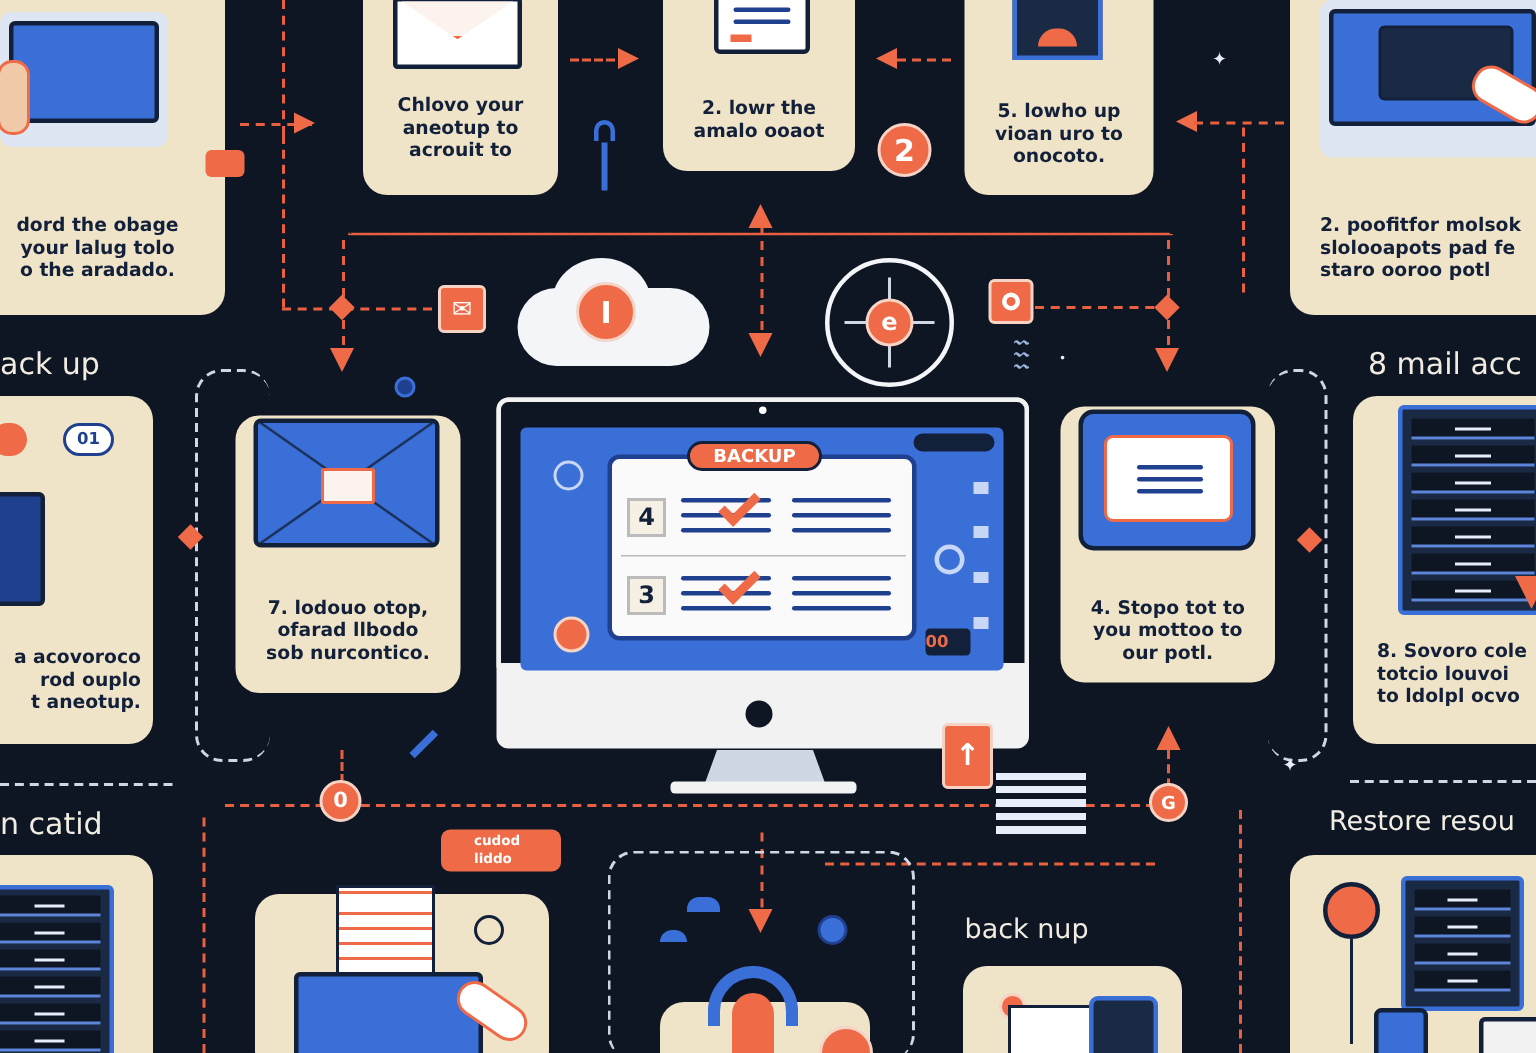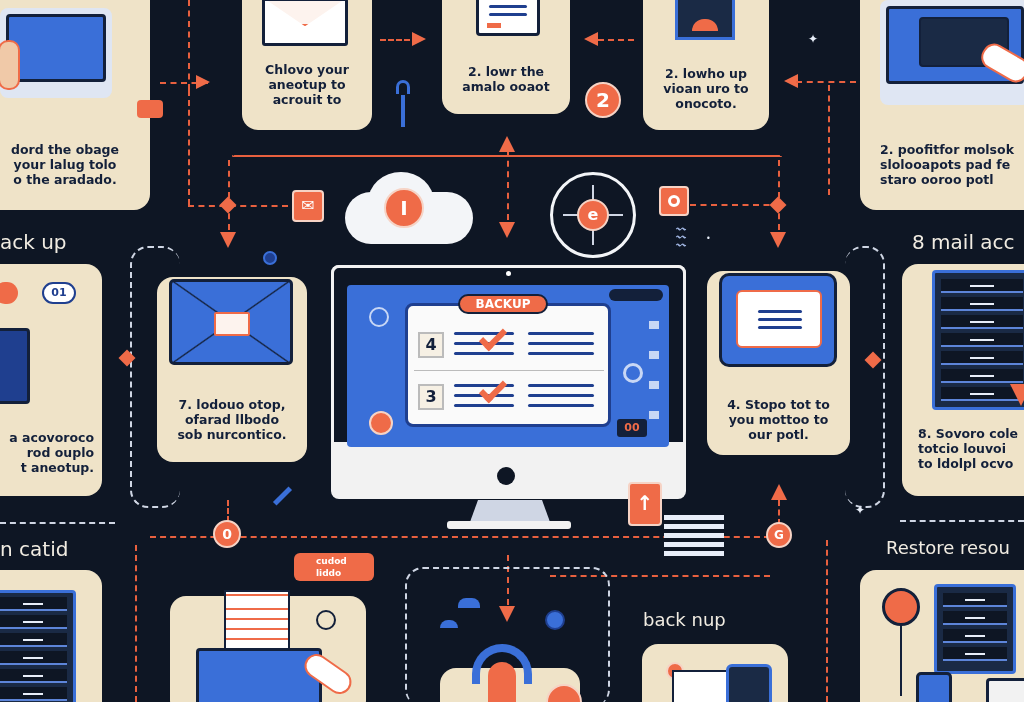--- a/index.html
+++ b/index.html
@@ -111,21 +111,21 @@
     <div>amalo ooaot</div>
   </div>
 </div>
 <div class="badge" style="left:585px;top:82px;width:36px;height:36px;line-height:32px;font-size:20px;">2</div>
 
 <div class="card" style="left:643px;top:-20px;width:126px;height:150px;">
   <div class="abs" style="left:32px;top:14px;width:60px;height:46px;background:#1a2a45;border:3px solid #3a6fd8;">
     <div class="abs" style="left:14px;top:22px;width:26px;height:12px;background:#ef6b48;border-radius:12px 12px 0 0;"></div>
   </div>
   <div class="cap" style="top:86px;">
-    <div>2. lowho up</div>
+    <div>5. lowho up</div>
     <div>vioan uro to</div>
     <div>onocoto.</div>
   </div>
 </div>
 
 <div class="card" style="left:860px;top:-20px;width:190px;height:230px;">
   <div class="monitor" style="left:20px;top:20px;width:150px;height:105px;background:#dfe6f3;">
     <div class="screen" style="left:6px;top:6px;width:138px;height:78px;">
       <div class="abs" style="left:30px;top:8px;width:90px;height:50px;background:#1a2a45;border:2px solid #13203a;border-radius:4px;"></div>
     </div>
@@ -207,21 +207,21 @@
         <div class="line" style="left:40px;top:26px;width:60px;"></div>
         <div class="check" style="left:66px;top:4px;"></div>
         <div class="line" style="left:114px;top:6px;width:66px;"></div>
         <div class="line" style="left:114px;top:16px;width:66px;"></div>
         <div class="line" style="left:114px;top:26px;width:66px;"></div>
       </div>
     </div>
     <div class="abs" style="left:276px;top:78px;width:20px;height:20px;border:3px solid #c8d7f5;border-radius:50%;"></div>
     <div class="abs" style="left:302px;top:36px;width:10px;height:100px;background:repeating-linear-gradient(#c8d7f5 0 8px,transparent 8px 30px);"></div>
     <div class="badge" style="left:22px;top:126px;width:24px;height:24px;"></div>
-    <div class="abs" style="left:270px;top:134px;width:30px;height:18px;background:#13203a;border-radius:3px;color:#ef6b48;font-weight:bold;font-size:11px;text-align:center;line-height:18px;">00</div>
+    <div class="abs" style="left:270px;top:134px;width:30px;height:18px;background:#13203a;border-radius:3px;color:#ef6b48;font-weight:bold;font-size:11px;text-align:left;line-height:18px;">00</div>
   </div>
   <div class="abs" style="left:166px;top:202px;width:18px;height:18px;background:#0e1624;border-radius:50%;"></div>
 </div>
 <div class="abs" style="left:470px;top:500px;width:80px;height:22px;background:#cfd6e4;clip-path:polygon(10% 0,90% 0,100% 100%,0 100%);"></div>
 <div class="abs" style="left:447px;top:521px;width:124px;height:8px;background:#f2f2f2;border-radius:3px;"></div>
 
 <div class="sq" style="left:628px;top:482px;width:34px;height:44px;border:2px solid #f6d3c5;font-size:20px;line-height:38px;">↑</div>
 <div class="abs" style="left:664px;top:515px;width:60px;height:42px;background:repeating-linear-gradient(#e8eef9 0 5px,transparent 5px 9px);"></div>
 
 <div class="card" style="left:707px;top:271px;width:143px;height:184px;">

